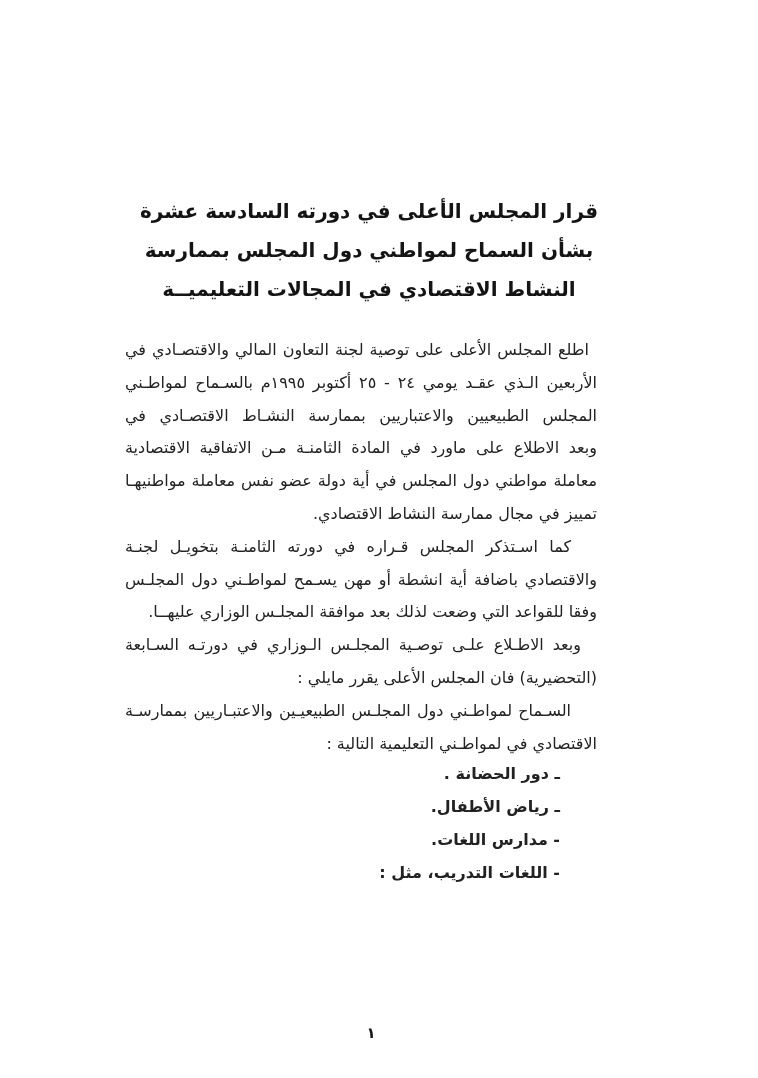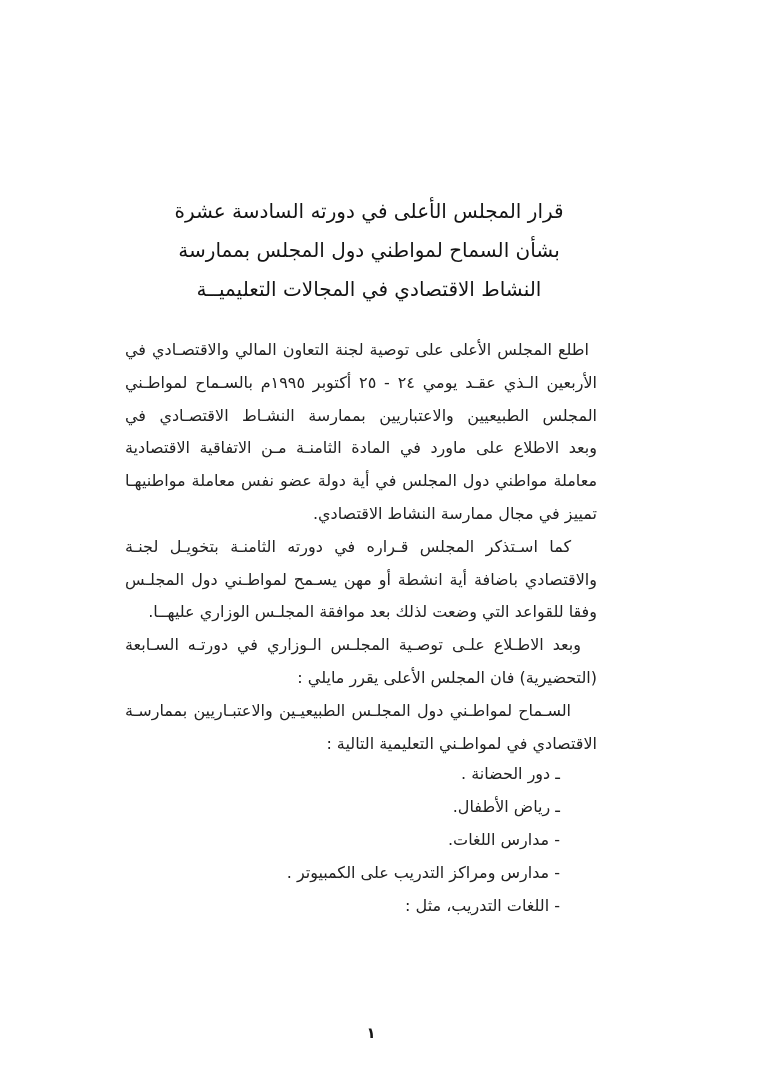--- a/index.html
+++ b/index.html
@@ -18,21 +18,21 @@
     color: #1b1b1b;
   }
   
   .doc-title {
     position: absolute;
     top: 192px;
     left: 0;
     width: 758px;
     padding-left: 0;
     text-align: center;
-    font-weight: normal;
+    font-weight: bold;
     font-size: 20px;
     line-height: 39px;
     letter-spacing: 0.5px;
     color: #141414;
   }
   .doc-title .t-line {
     transform: translateX(-10px); 
   }
   
   .body-col {
@@ -67,20 +67,21 @@
     width: 472px;
     font-size: 16px;
     color: #222222;
   }
   .list-item {
     height: 33px;
     line-height: 33px;
     padding-right: 37px;
     white-space: nowrap;
     text-align: right;
+    font-weight: bold;
   }
   
   .page-num {
     position: absolute;
     top: 1024px;
     left: 0;
     width: 742px; 
     text-align: center;
     font-size: 15px;
     font-weight: bold;
@@ -111,19 +112,18 @@
     <div class="bline full ind-md">وبعد الاطـلاع علـى توصـية المجلـس الـوزاري في دورتـه السـابعة والخمسـين</div>
     <div class="bline">(التحضيرية) فان المجلس الأعلى يقرر مايلي :</div>
     <div class="bline full ind-lg">السـماح لمواطـني دول المجلـس الطبيعيـين والاعتبـاريين بممارسـة النشــاط</div>
     <div class="bline">الاقتصادي في لمواطـني التعليمية التالية :</div>
   </div>
 
   <div class="list-col">
     <div class="list-item">ـ دور الحضانة .</div>
     <div class="list-item">ـ رياض الأطفال.</div>
     <div class="list-item">- مدارس اللغات.</div>
-    <div class="list-item">- مدارس ومراكز التدريب على الكمبيوتر .</div>
     <div class="list-item">- اللغات التدريب، مثل :</div>
   </div>
 
   <div class="page-num">١</div>
 
 </div>
 
 </body></html>

